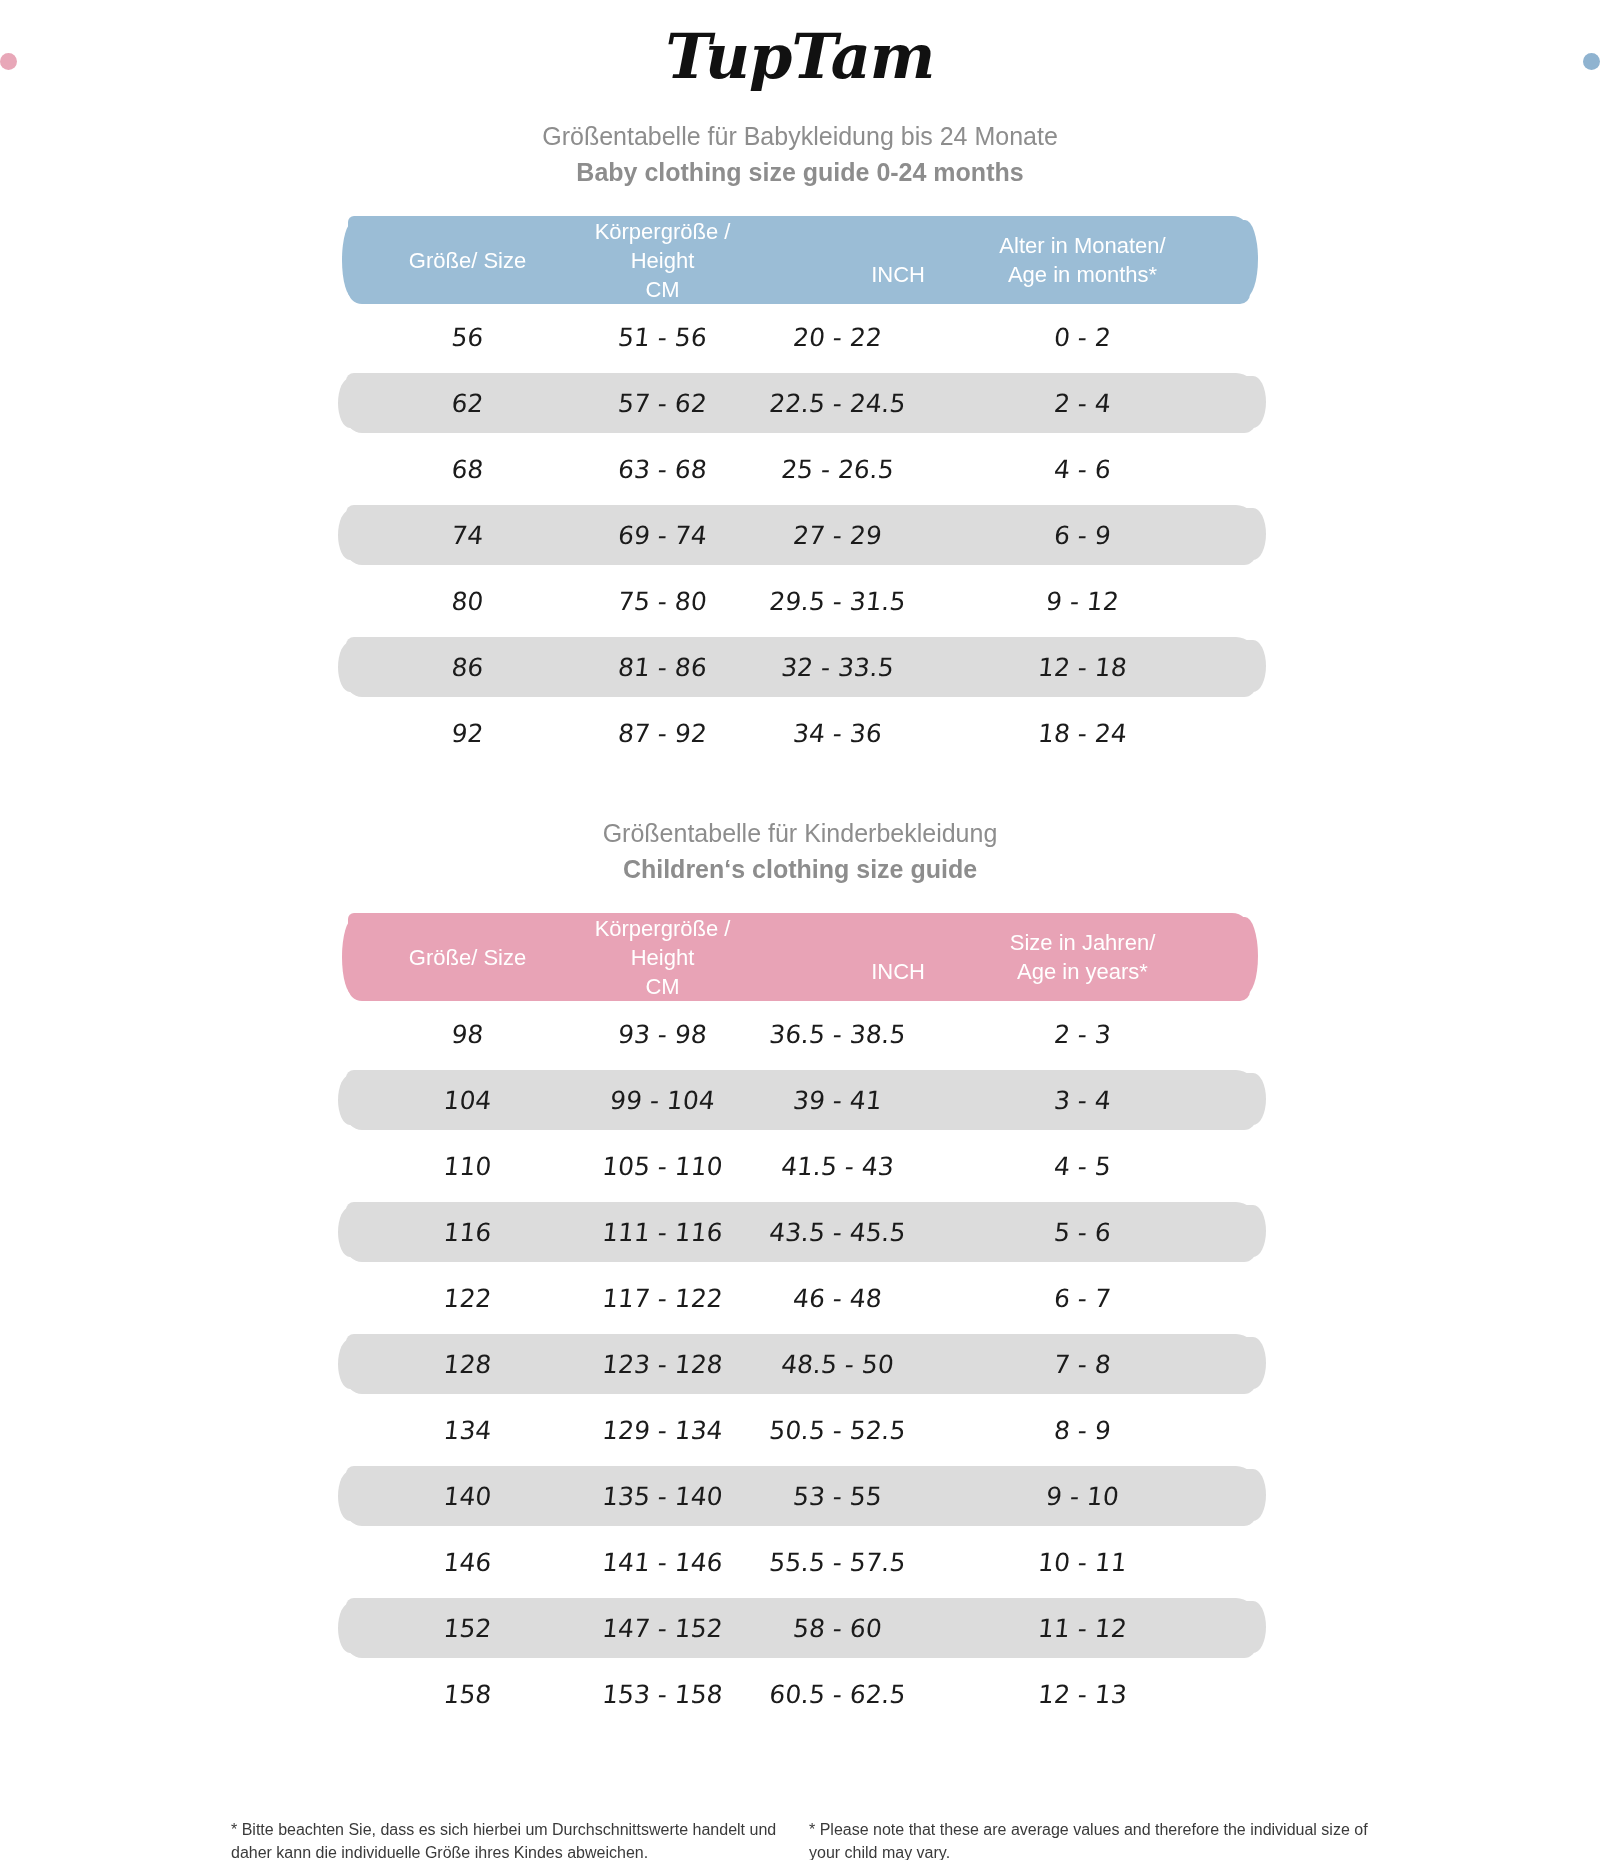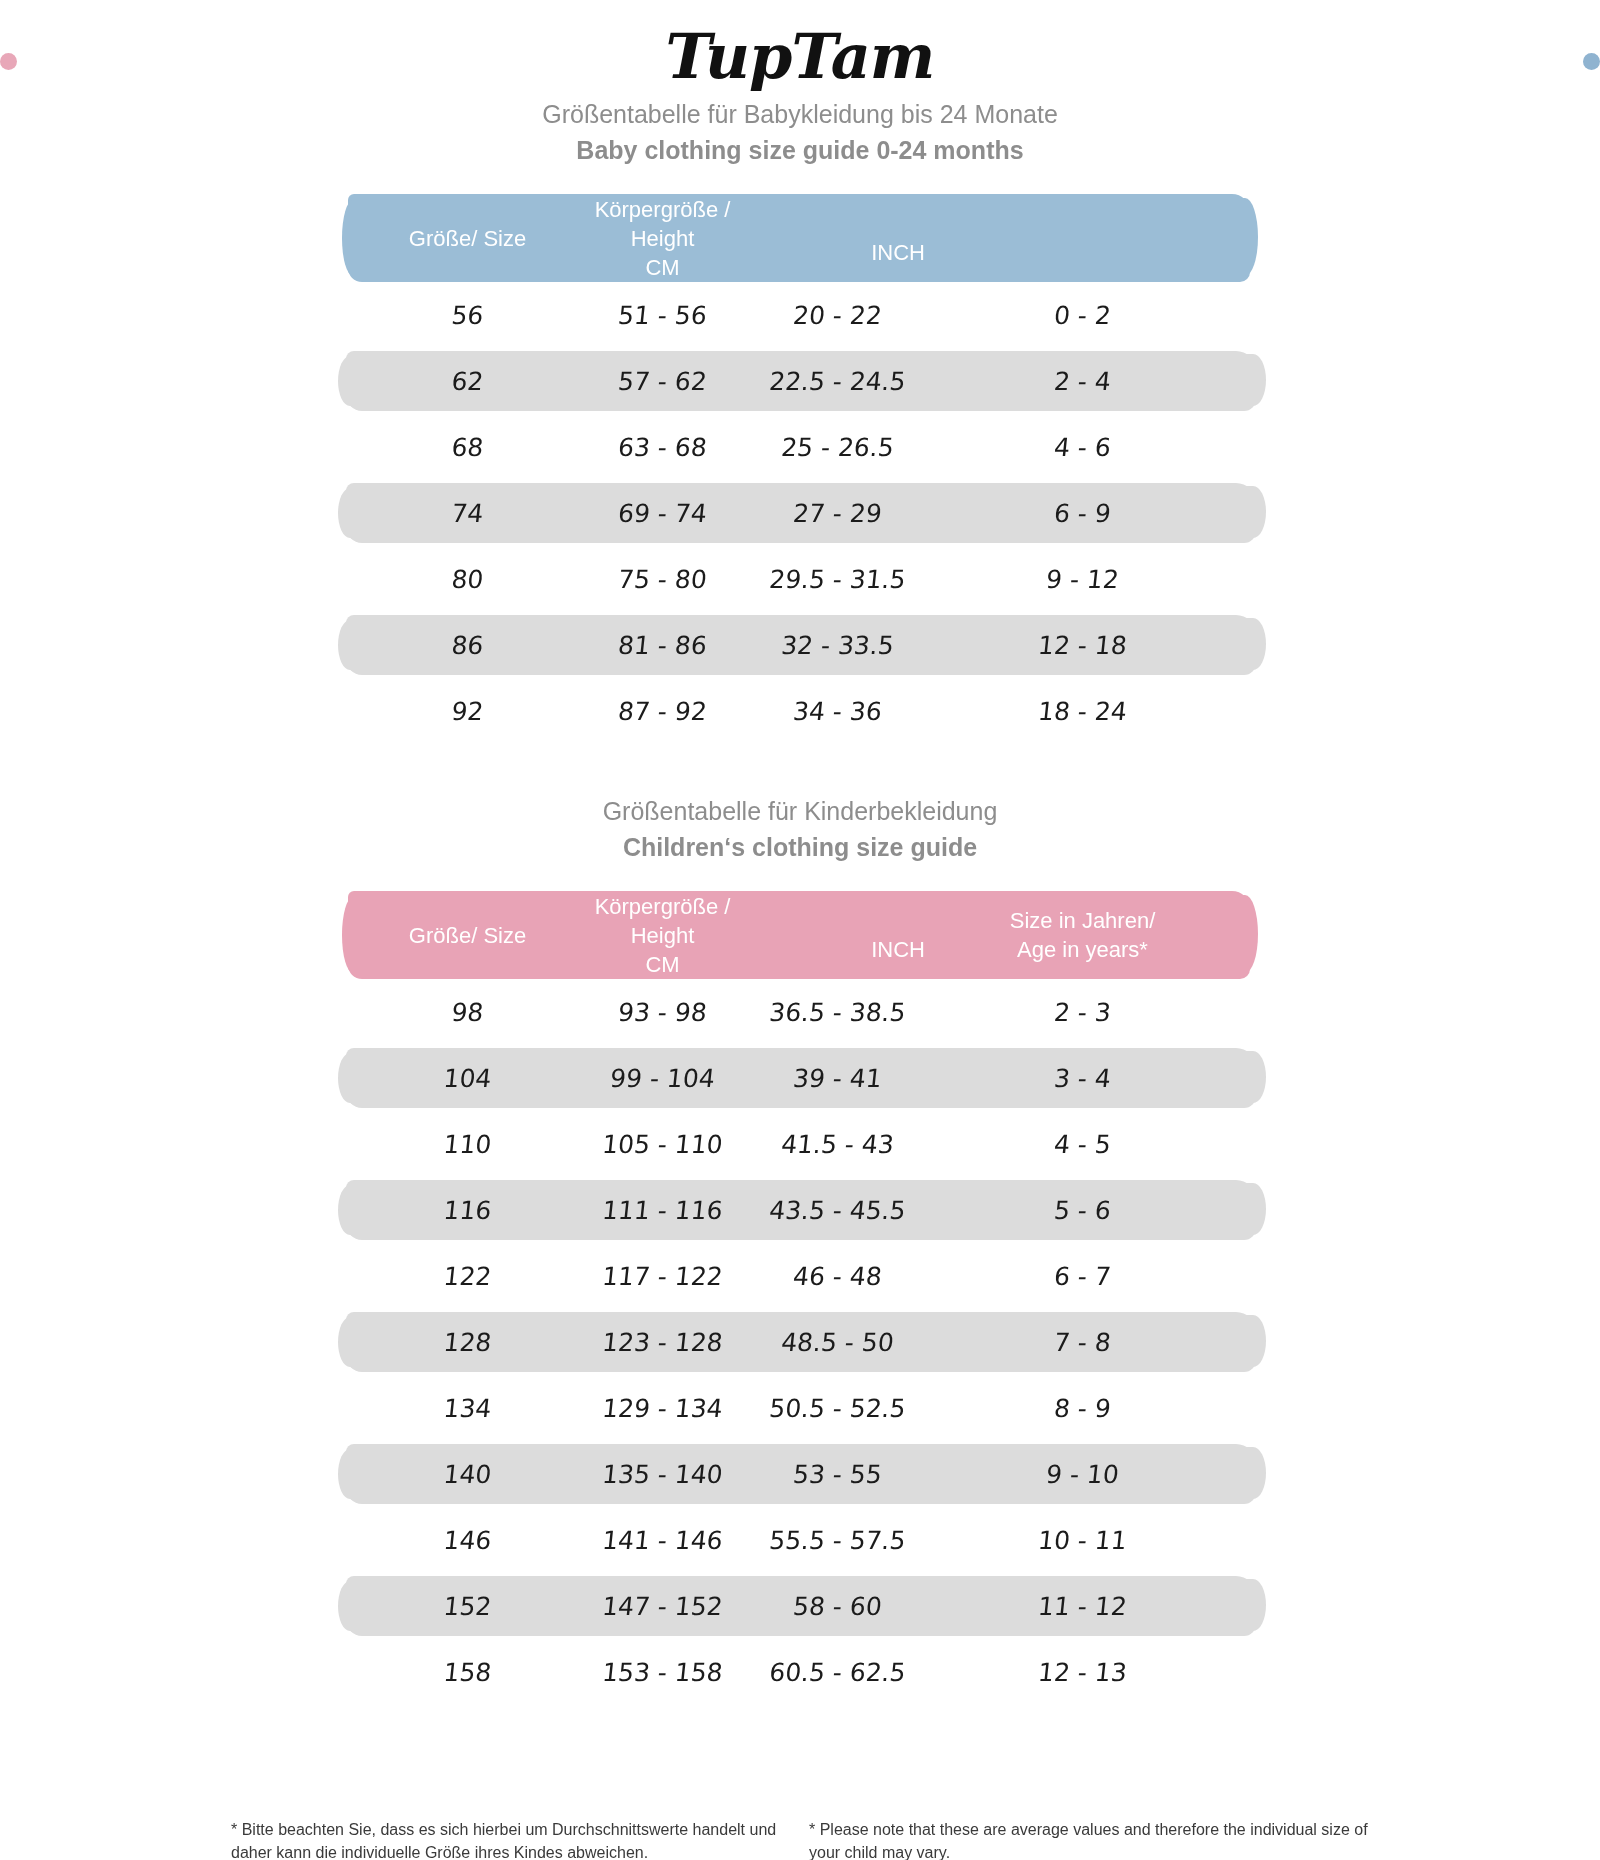--- a/index.html
+++ b/index.html
@@ -51,21 +51,21 @@
   
   .section-title {
     text-align: center;
     color: #8d8d8d;
     font-size: 25px;
     line-height: 36px;
     font-weight: 400;
   }
   .section-title .line2 { display: block; font-weight: bold; }
 
-  .titles-1 { }
+  .titles-1 { margin-top: 22px; }
   .titles-2 { margin-top: 49px; }
 
   
   .table {
     width: 880px;
     margin: 0 auto;
     position: relative;
   }
   .table-1 { margin-top: 26px; }
   .table-2 { margin-top: 26px; }
@@ -211,20 +211,24 @@
       <div class="thead-row">
         <div class="th c1">Größe/ Size</div>
         <div class="th c2">
           <span class="th-stack">Körpergröße / Height</span>
           <span class="th-stack">CM</span>
         </div>
         <div class="th c3">
           <span class="th-stack" style="visibility:hidden">.</span>
           <span class="th-stack">INCH</span>
         </div>
+        <div class="th c4">
+          <span class="th-stack">Alter in Monaten/</span>
+          <span class="th-stack">Age in months*</span>
+        </div>
       </div>
     </div>
     <div class="tbody">
       <div class="row">
         <div class="cell c1">56</div>
         <div class="cell c2">51 - 56</div>
         <div class="cell c3">20 - 22</div>
         <div class="cell c4">0 - 2</div>
       </div>
       <div class="row shaded">

